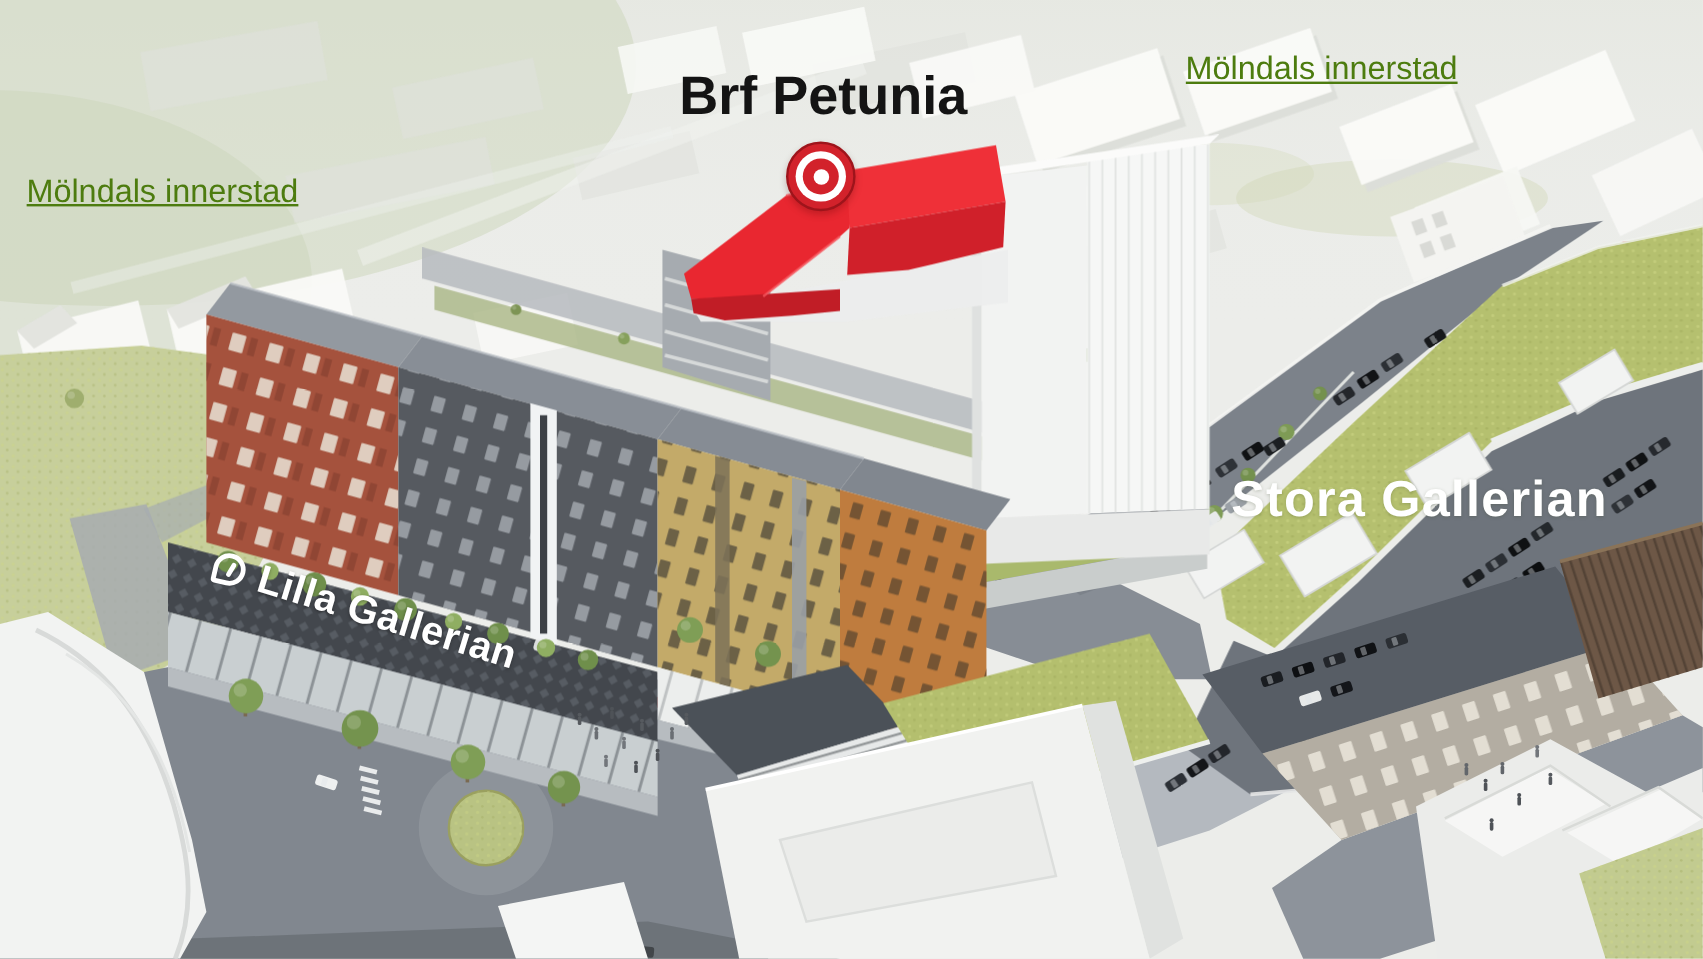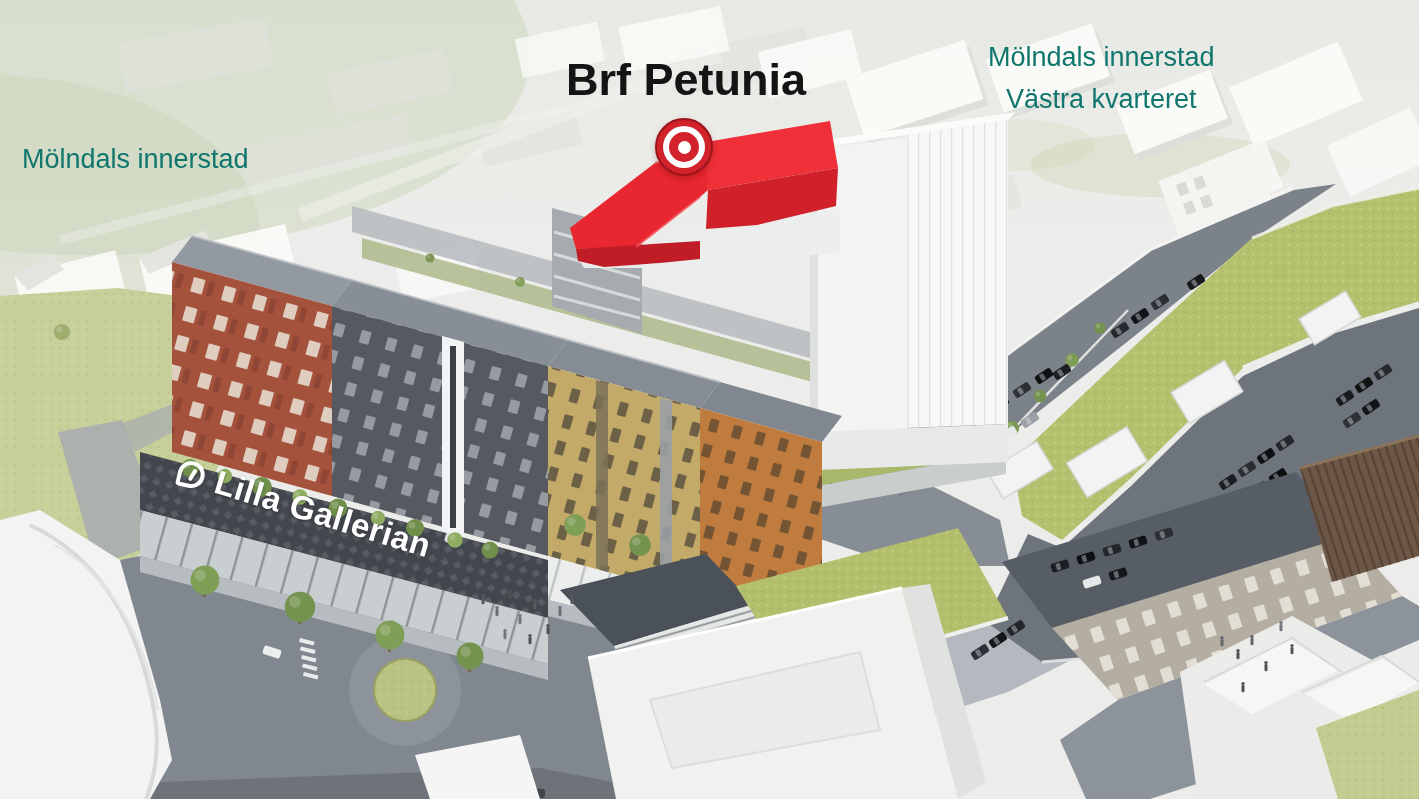--- a/index.html
+++ b/index.html
@@ -1,21 +1,21 @@
 <!DOCTYPE html>
 <html><head>
 <meta charset="utf-8">
 <style>
   html,body{margin:0;padding:0;background:#dfe1dd;font-family:"Liberation Sans",sans-serif;}
-  .stage{position:relative;width:1419px;height:799px;overflow:hidden;background:#ecedea;text-align:center;}
+  .stage{position:relative;width:1419px;height:799px;overflow:hidden;background:#ecedea;}
   .stage svg{position:absolute;left:0;top:0;}
   
   .lbl{position:absolute;color:#1c1c1c;z-index:5;white-space:nowrap;}
   .lbl-title{left:686px;top:54px;transform:translateX(-50%);font-size:45px;font-weight:700;letter-spacing:0px;color:#141414;}
-  .lbl-district{font-size:27px;font-weight:400;line-height:42px;display:flex;flex-direction:column;color:#0f766e;}
+  .lbl-district{font-size:27px;font-weight:400;line-height:42px;display:flex;flex-direction:column;color:#4d7c0f;text-decoration:underline;}
   .lbl-west{left:988px;top:36px;}
   .lbl-east{left:22px;top:138px;}
   .lbl-stora{left:1026px;top:392px;font-size:42px;font-weight:700;color:#fff;text-shadow:0 1px 3px rgba(60,70,40,.25);letter-spacing:1px;}
   .lbl-lilla{left:184px;top:452px;transform:rotate(17deg);transform-origin:left top;display:flex;align-items:center;gap:12px;font-size:33px;font-weight:700;color:#fff;text-shadow:0 1px 3px rgba(0,0,0,.35);letter-spacing:.5px;}
   .lilla-logo{width:27px;height:27px;box-sizing:border-box;border:4px solid #fff;border-radius:50% 50% 50% 12%;transform:rotate(-4deg);position:relative;}
   .lilla-logo:after{content:"";position:absolute;left:9px;top:3px;width:4px;height:13px;background:#fff;border-radius:2px;transform:rotate(18deg);}
   
   .marker{position:absolute;left:655px;top:118px;width:58px;height:58px;border-radius:50%;background:#d2222b;border:2px solid #9e141b;box-sizing:border-box;display:flex;align-items:center;justify-content:center;box-shadow:0 3px 6px rgba(80,0,0,.25);z-index:6;}
   .marker .m2{width:42px;height:42px;border-radius:50%;background:#fff;display:flex;align-items:center;justify-content:center;}
   .marker .m3{width:30px;height:30px;border-radius:50%;background:#d2222b;display:flex;align-items:center;justify-content:center;}
@@ -407,27 +407,27 @@
   <use href="#ped" transform="translate(1292,650)" color="#565a5f"></use>
         <use href="#ped" transform="translate(1243,688)" color="#4e5257"></use>
   <use href="#ped" transform="translate(1222,642)" color="#62666b"></use>
 </g>
 </svg>
 
 <div class="lbl lbl-title">Brf Petunia</div>
 
 <div class="lbl lbl-district lbl-west">
   <span>Mölndals innerstad</span>
-  <span>Västra kvarteret</span>
 </div>
 
 <div class="lbl lbl-district lbl-east">
   <span>Mölndals innerstad</span>
 </div>
 
+<div class="lbl lbl-stora">Stora Gallerian</div>
 
 <div class="lbl lbl-lilla">
   <span class="lilla-logo"></span>
   <span>Lilla Gallerian</span>
 </div>
 
 <div class="marker">
   <div class="m2">
         <div class="m3">
           <div class="m4"></div>

